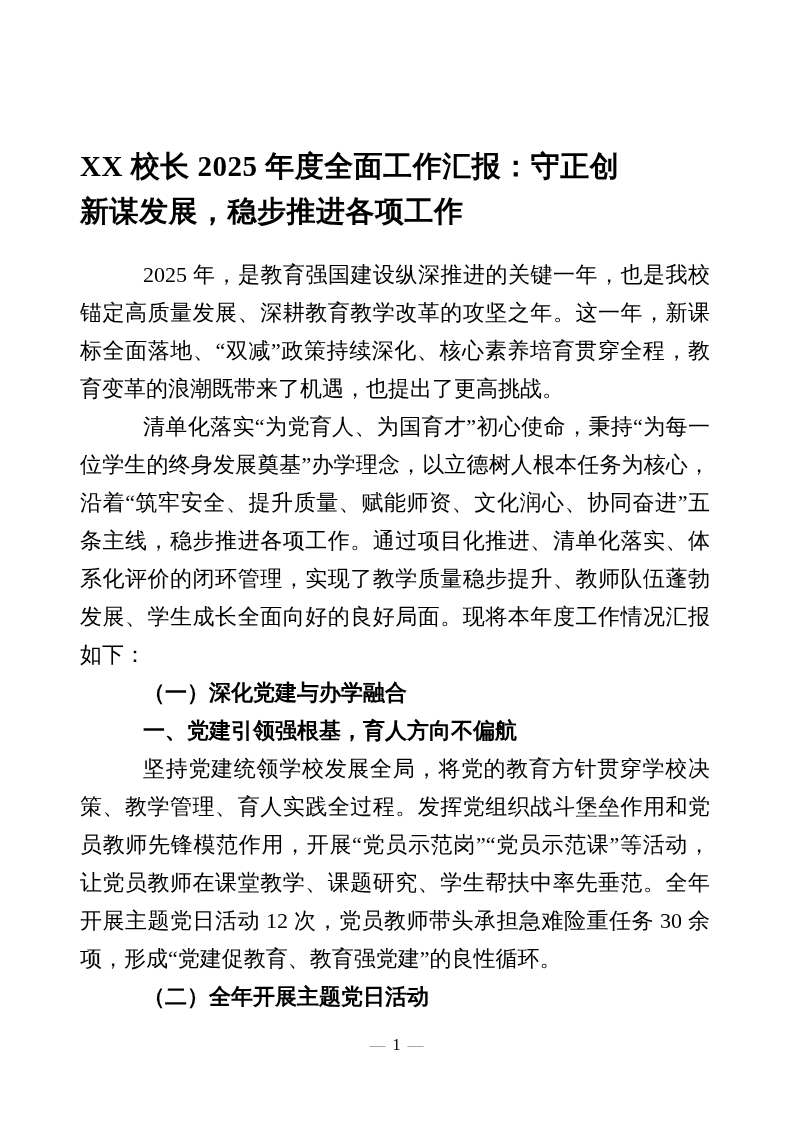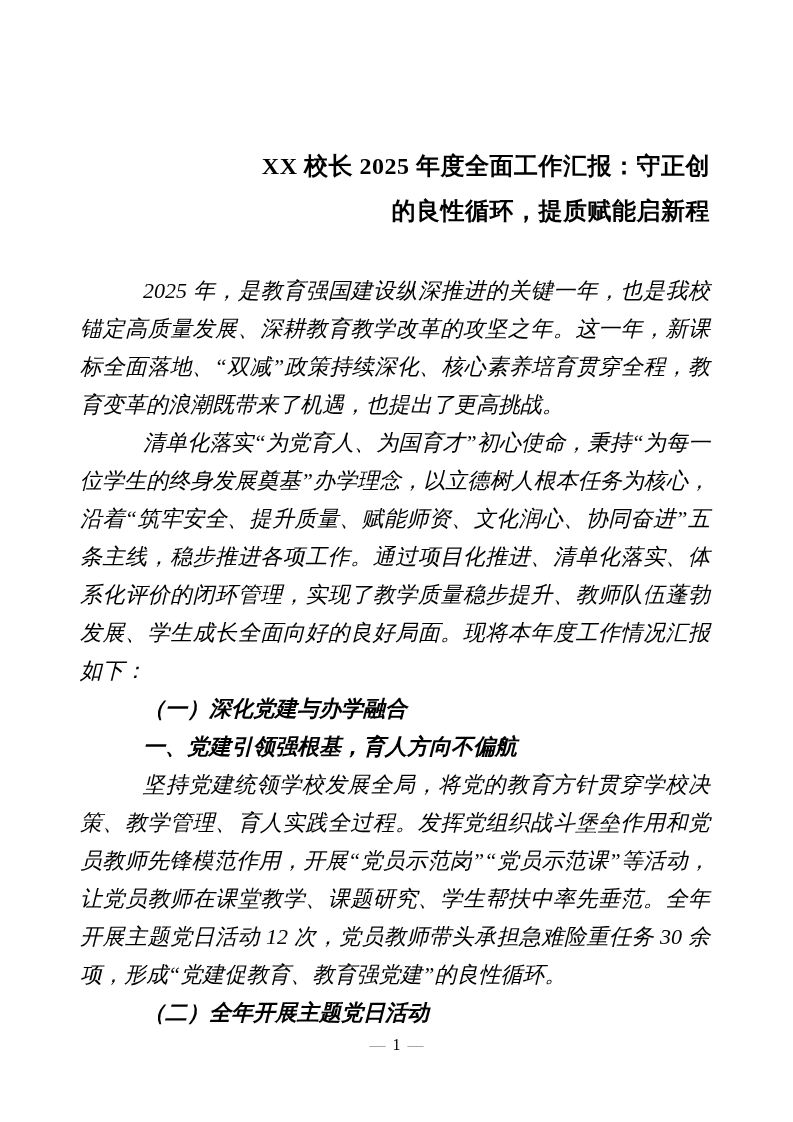--- a/index.html
+++ b/index.html
@@ -17,29 +17,28 @@
     font-family: "Liberation Serif", "DejaVu Serif", serif;
   }
   .content {
     position: absolute;
     left: 80px;
     top: 0;
     width: 630px;
   }
   .doc-title {
     margin: 144px 0 0 0;
-    font-size: 24px;
+    font-size: 29px;
     line-height: 45px;
     font-weight: 700;
-    text-align: right;
+    text-align: left;
     letter-spacing: 0.5px;
   }
   .doc-body {
-    margin-top: 38px;
-    font-style: italic;
+    margin-top: 22px;
   }
   .para {
     margin: 0;
     font-size: 22px;
     line-height: 38px;
     text-align: justify;
     text-indent: 63px;
     font-weight: 400;
     word-break: break-all;
   }
@@ -65,21 +64,21 @@
   }
 </style>
 </head>
 <body>
 
 <div class="page">
   <div class="content">
 
     <header class="doc-title">
       <div>XX 校长 2025 年度全面工作汇报：守正创</div>
-      <div>的良性循环，提质赋能启新程</div>
+      <div>新谋发展，稳步推进各项工作</div>
     </header>
 
     <section class="doc-body">
       <p class="para">2025 年，是教育强国建设纵深推进的关键一年，也是我校锚定高质量发展、深耕教育教学改革的攻坚之年。这一年，新课标全面落地、“双减”政策持续深化、核心素养培育贯穿全程，教育变革的浪潮既带来了机遇，也提出了更高挑战。</p>
       <p class="para">清单化落实“为党育人、为国育才”初心使命，秉持“为每一位学生的终身发展奠基”办学理念，以立德树人根本任务为核心，沿着“筑牢安全、提升质量、赋能师资、文化润心、协同奋进”五条主线，稳步推进各项工作。通过项目化推进、清单化落实、体系化评价的闭环管理，实现了教学质量稳步提升、教师队伍蓬勃发展、学生成长全面向好的良好局面。现将本年度工作情况汇报如下：</p>
       <p class="para bold">（一）深化党建与办学融合</p>
       <p class="para bold">一、党建引领强根基，育人方向不偏航</p>
       <p class="para">坚持党建统领学校发展全局，将党的教育方针贯穿学校决策、教学管理、育人实践全过程。发挥党组织战斗堡垒作用和党员教师先锋模范作用，开展“党员示范岗”“党员示范课”等活动，让党员教师在课堂教学、课题研究、学生帮扶中率先垂范。全年开展主题党日活动 12 次，党员教师带头承担急难险重任务 30 余项，形成“党建促教育、教育强党建”的良性循环。</p>
       <p class="para bold">（二）全年开展主题党日活动</p>
     </section>

